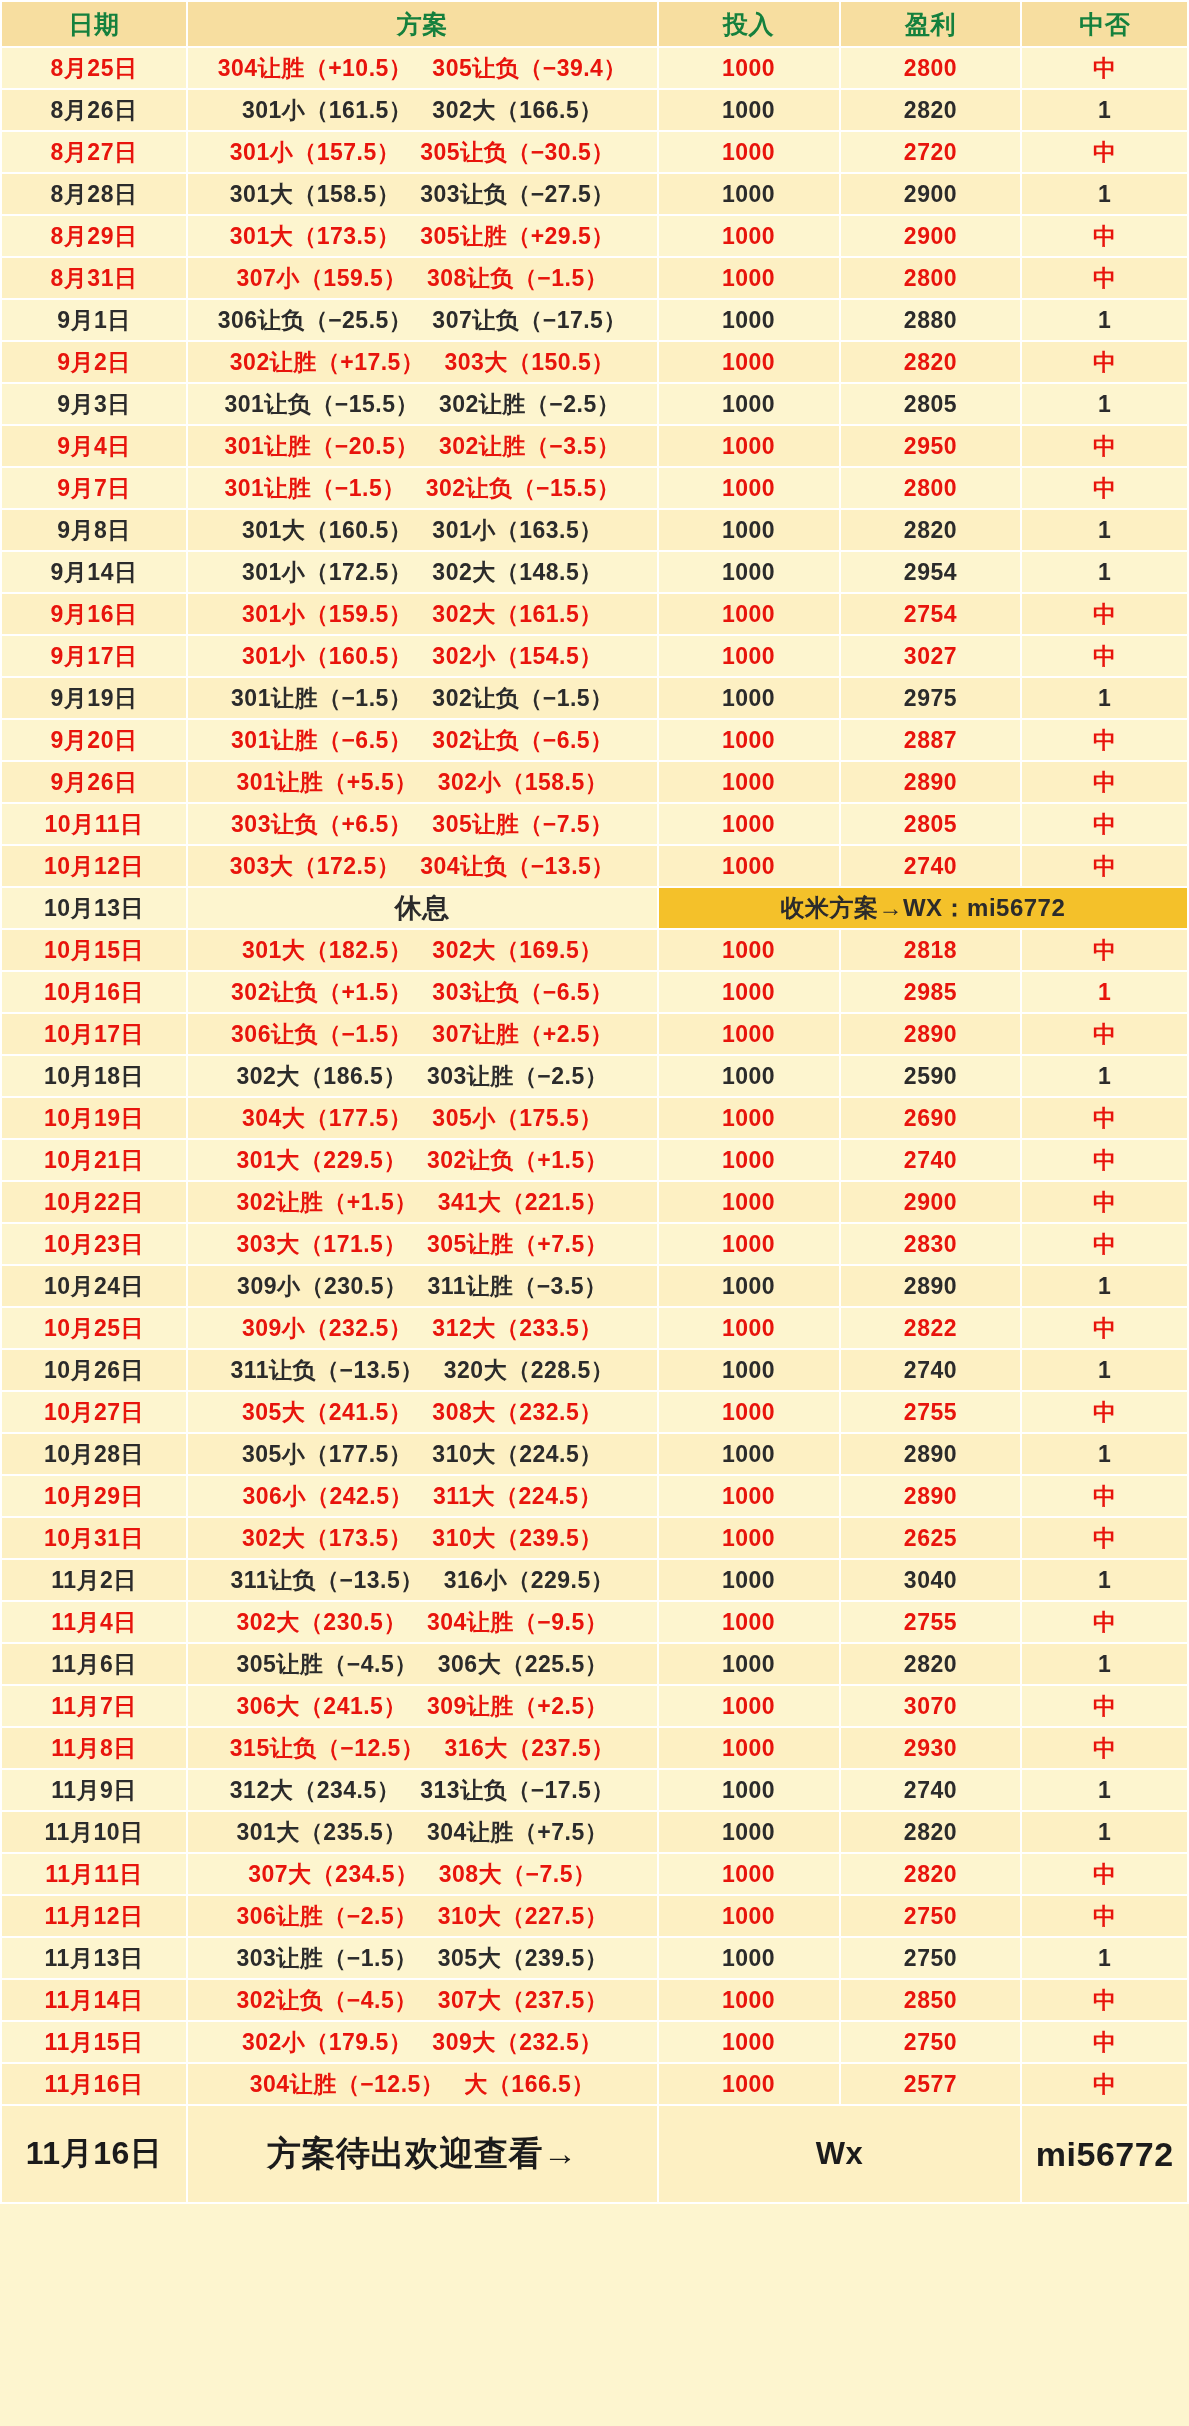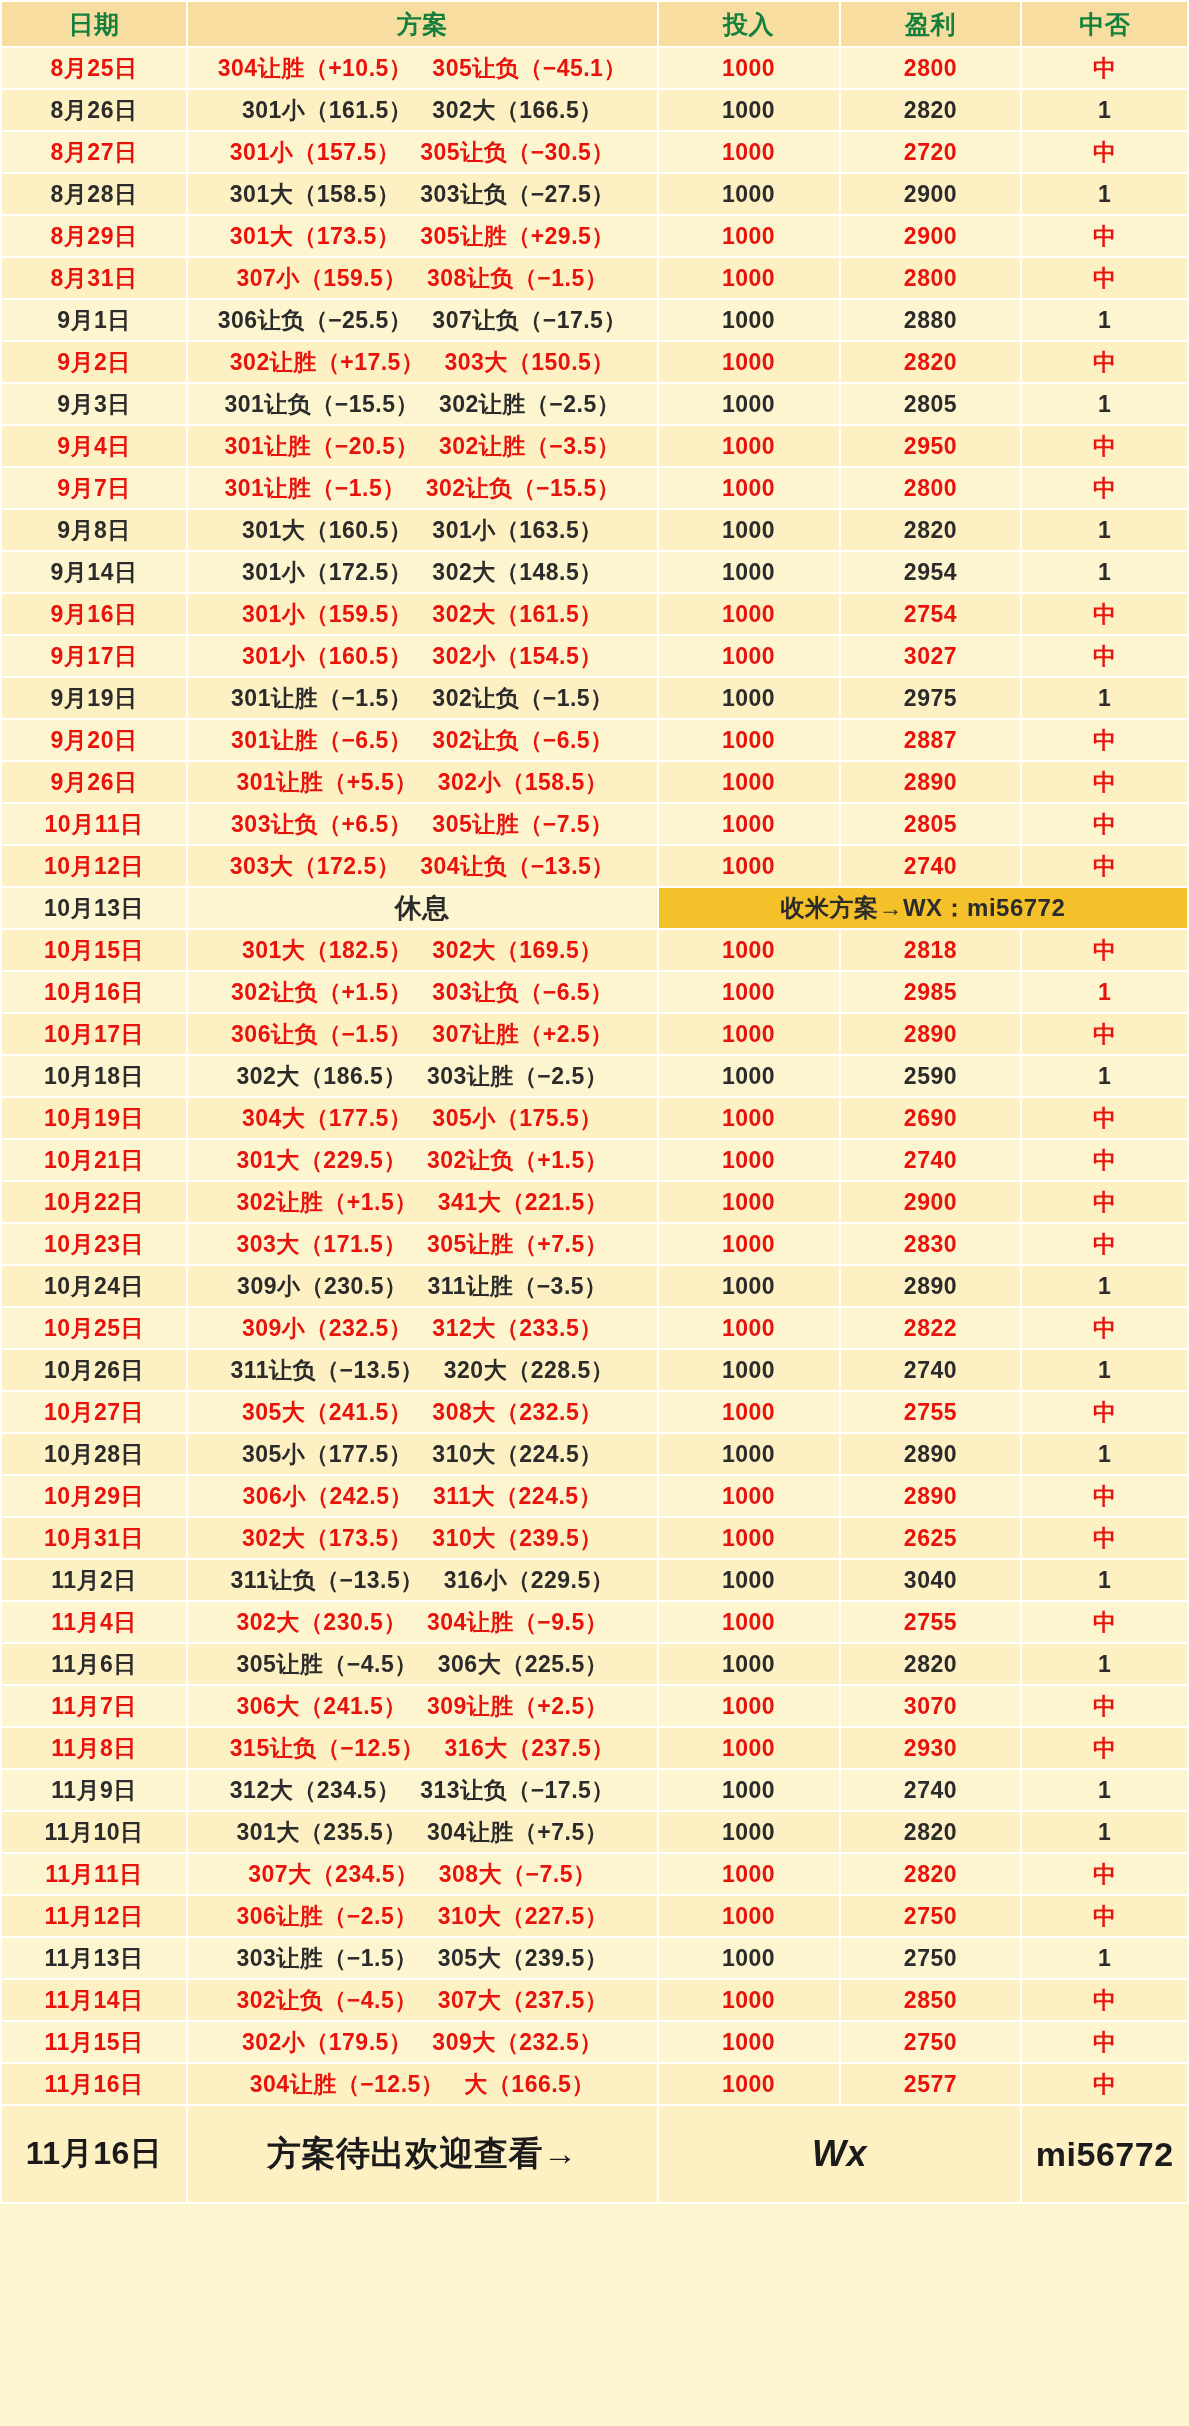--- a/index.html
+++ b/index.html
@@ -70,21 +70,21 @@
   }
   tfoot td {
     background: #fdf0c3;
     color: #1b1b1b;
     height: 96px;
     font-size: 34px;
     font-weight: bold;
   }
   tfoot td.foot-date { font-size: 32px; }
   tfoot td.foot-plan { font-size: 34px; }
-  tfoot td.foot-wx   { font-size: 36px; font-style: italic; }
+  tfoot td.foot-wx   { font-size: 31px; }
   tfoot td.foot-id   { font-size: 34px; margin-top: 16px; }
 </style>
 </head>
 <body>
 
 <table class="record">
   <colgroup>
     <col class="c-date">
     <col class="c-plan">
     <col class="c-stake">
@@ -96,21 +96,21 @@
       <th>日期</th>
       <th>方案</th>
       <th>投入</th>
       <th>盈利</th>
       <th>中否</th>
     </tr>
   </thead>
   <tbody id="record-body">
       <tr class="red">
         <td>8月25日</td>
-        <td class="plan"><span class="pair"><span class="seg">304让胜（+10.5）</span><span class="seg">305让负（−45.1）</span></span></td>
+        <td class="plan"><span class="pair"><span class="seg">304让胜（+10.5）</span><span class="seg">305让负（−39.4）</span></span></td>
         <td>1000</td>
         <td>2800</td>
         <td>中</td>
       </tr>
       <tr class="odd black">
         <td>8月26日</td>
         <td class="plan"><span class="pair"><span class="seg">301小（161.5）</span><span class="seg">302大（166.5）</span></span></td>
         <td>1000</td>
         <td>2820</td>
         <td>1</td>

